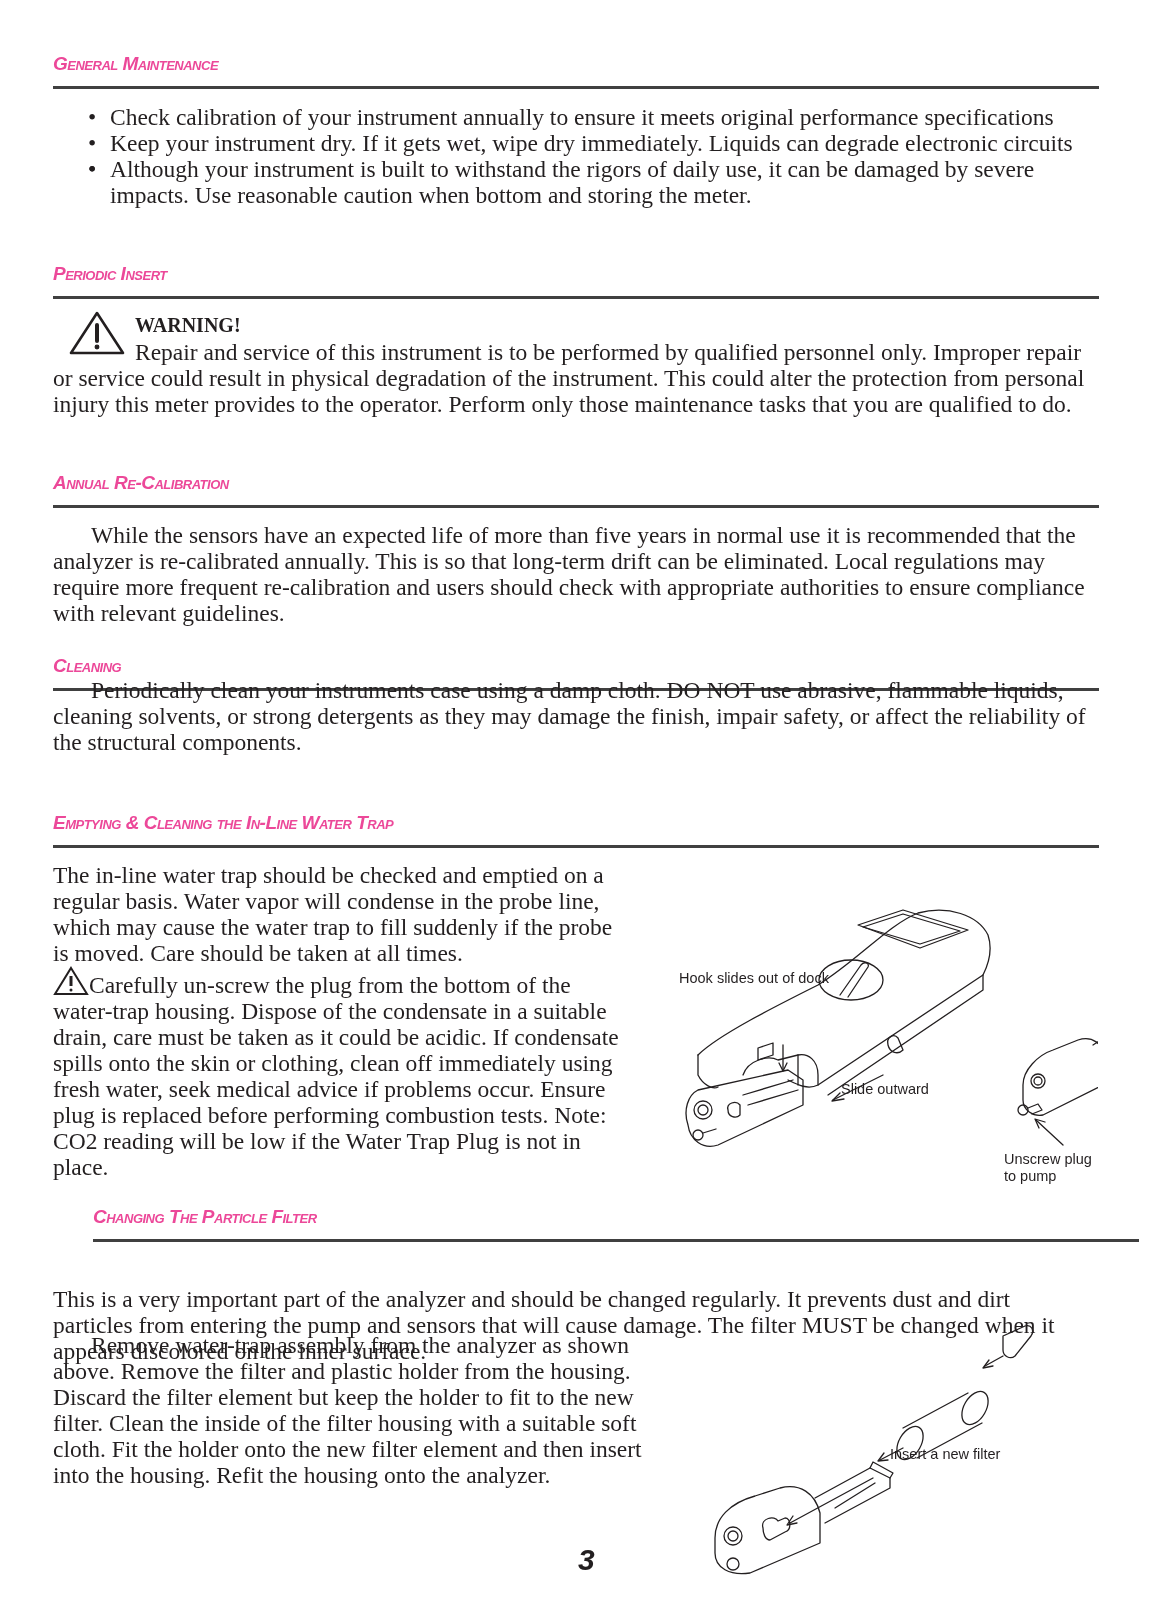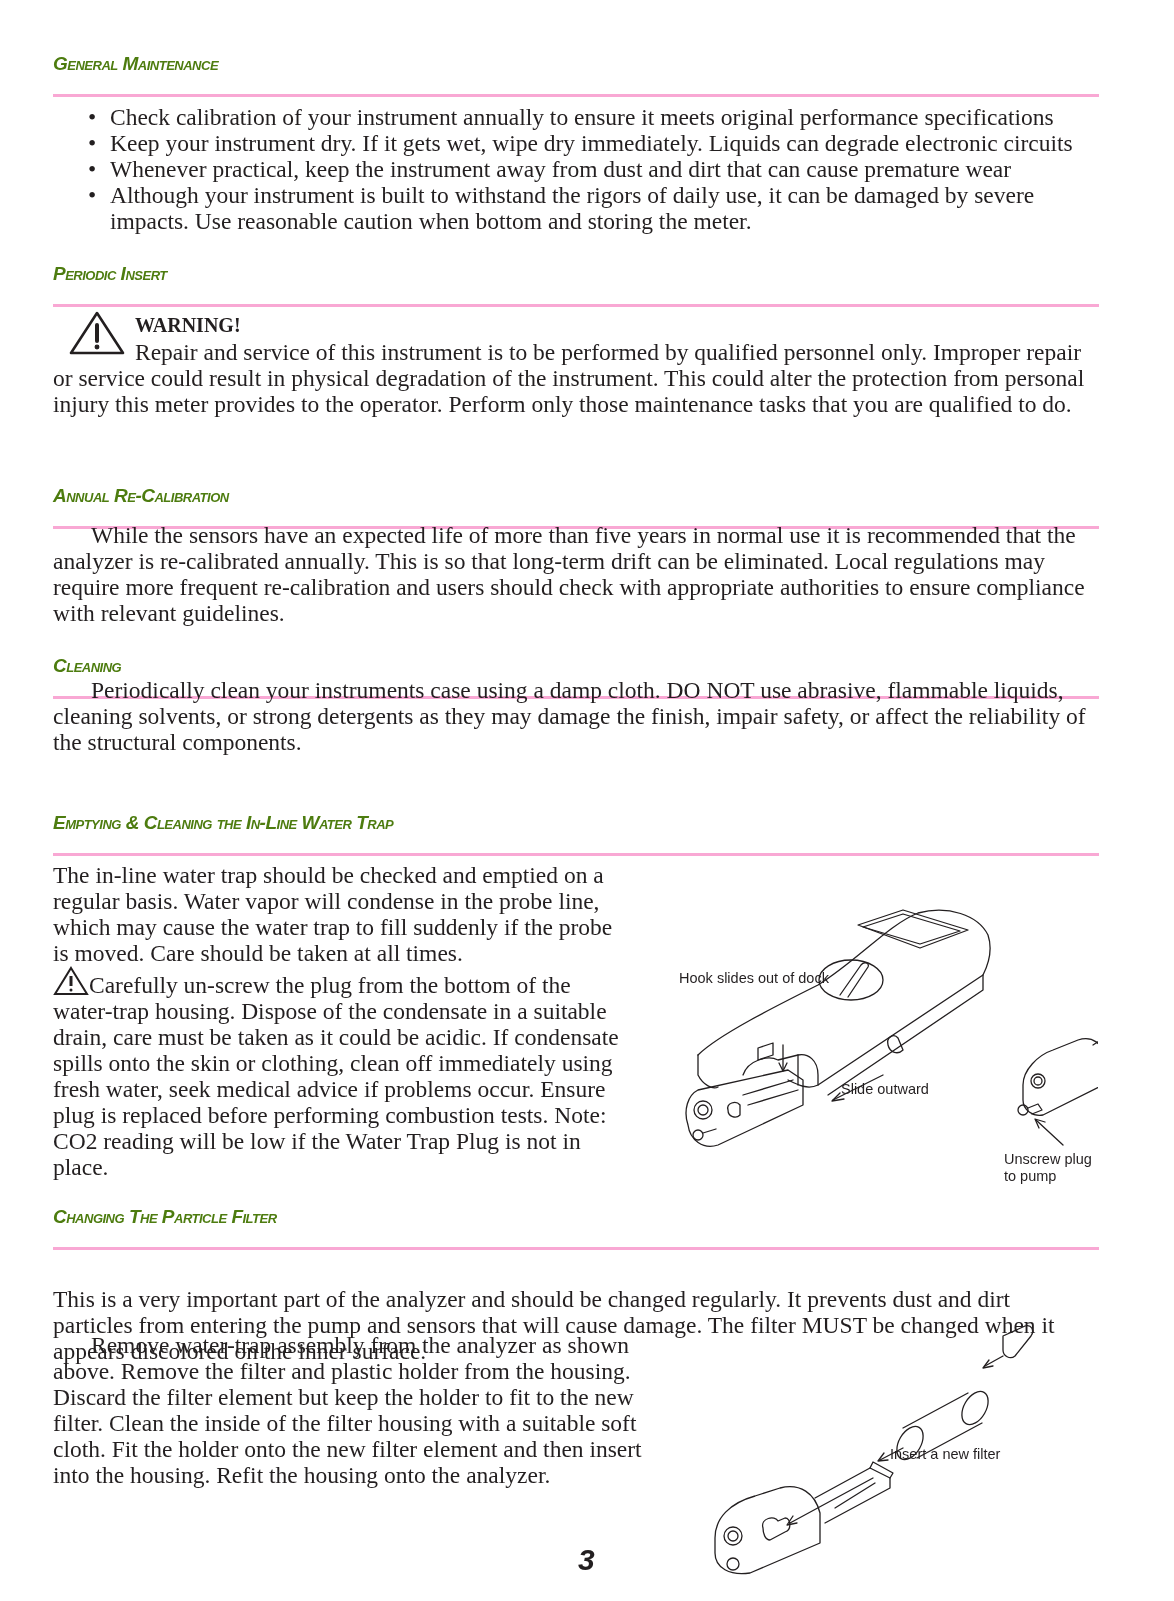--- a/index.html
+++ b/index.html
@@ -8,23 +8,23 @@
       font-family: "Liberation Serif", "DejaVu Serif", serif;
       color: #231f20;
     }
     .page { position: absolute; left: 53px; top: 0; width: 1046px; }
     .heading {
       position: absolute; left: 0; width: 1046px;
       font-family: "Liberation Sans", "DejaVu Sans", sans-serif;
       font-weight: bold; font-style: italic;
       font-variant: small-caps;
       font-size: 19px; letter-spacing: -0.5px;
-      color: #4d7c0f;
-      border-bottom: 3px solid #f9a8d4;
-      padding-bottom: 19px;
+      color: #ec4899;
+      border-bottom: 3px solid #404040;
+      padding-bottom: 11px;
       line-height: 22px;
     }
     .body-text {
       position: absolute; left: 0;
       font-size: 23.5px; line-height: 26px;
       color: #231f20;
     }
     .indent { text-indent: 38px; }
     ul.bullets { list-style: none; margin: 0; padding: 0; }
     ul.bullets li { position: relative; padding-left: 57px; }
@@ -48,35 +48,35 @@
 </head>
 <body>
 
 <div class="page">
 
   <div class="heading" style="top:53px;">General Maintenance</div>
   <div class="body-text" style="top:104px; width:1046px;">
     <ul class="bullets">
       <li><span class="dot">•</span><span>Check calibration of your instrument annually to ensure it meets original performance specifications</span></li>
       <li><span class="dot">•</span><span>Keep your instrument dry. If it gets wet, wipe dry immediately. Liquids can degrade electronic circuits</span></li>
-      <li><span class="dot">•</span><span>Whenever practical, keep the instrument away from dust and dirt that can cause premature wear</span></li>
+      <li><span class="dot">•</span></li>
       <li><span class="dot">•</span><span>Although your instrument is built to withstand the rigors of daily use, it can be damaged by severe impacts. Use reasonable caution when bottom and storing the meter.</span></li>
     </ul>
   </div>
 
   <div class="heading" style="top:263px;">Periodic Insert</div>
   <svg class="fig" style="left:15px; top:310px;" width="58" height="46" viewBox="0 0 58 46">
     <path d="M29 3 L55 43 L3 43 Z" style="stroke-width:2.6"></path>
     <path d="M29 15 L29 31" style="stroke-width:4"></path>
     <circle cx="29" cy="37" r="1.8" style="fill:#231f20"></circle>
   </svg>
   <div class="body-text warn-title" style="top:312px; left:82px;">WARNING!</div>
   <div class="body-text" style="top:339px; width:1046px; text-indent:82px;">Repair and service of this instrument is to be performed by qualified personnel only. Improper repair or service could result in physical degradation of the instrument. This could alter the protection from personal injury this meter provides to the operator. Perform only those maintenance tasks that you are qualified to do.</div>
 
-  <div class="heading" style="top:472px;margin-top:13px;">Annual Re-Calibration</div>
+  <div class="heading" style="top:472px;">Annual Re-Calibration</div>
   <div class="body-text indent" style="top:522px; width:1040px;">While the sensors have an expected life of more than five years in normal use it is recommended that the analyzer is re-calibrated annually. This is so that long-term drift can be eliminated. Local regulations may require more frequent re-calibration and users should check with appropriate authorities to ensure compliance with relevant guidelines.</div>
 
   <div class="heading" style="top:655px;">Cleaning</div>
   <div class="body-text indent" style="top:677px; width:1040px;">Periodically clean your instruments case using a damp cloth. DO NOT use abrasive, flammable liquids, cleaning solvents, or strong detergents as they may damage the finish, impair safety, or affect the reliability of the structural components.</div>
 
   <div class="heading" style="top:812px;">Emptying &amp; Cleaning the In-Line Water Trap</div>
   <div class="body-text" style="top:862px; width:570px;">
     <div>The in-line water trap should be checked and emptied on a regular basis. Water vapor will condense in the probe line, which may cause the water trap to fill suddenly if the probe is moved. Care should be taken at all times.</div>
     <div>
       <svg class="inline-warn" width="36" height="30" viewBox="0 0 36 30">
@@ -129,21 +129,21 @@
     <circle cx="380" cy="176" r="4"></circle>
     <path d="M435 140 L 470 118"></path>
     <path d="M445 165 L 480 142"></path>
     <circle cx="365" cy="205" r="5"></circle>
     <path d="M370 203 L 380 199 L 384 205 L 374 209"></path>
 
     <path d="M405 240 L 378 215"></path>
     <path d="M381 223 L 377 214 L 387 217"></path>
   </svg>
 
-  <div class="heading" style="top:1206px;">Changing The Particle Filter</div>
+  <div class="heading" style="top:1206px;margin-left:40px;">Changing The Particle Filter</div>
   <div class="body-text" style="top:1254px; width:1040px;margin-top:32px;">This is a very important part of the analyzer and should be changed regularly. It prevents dust and dirt particles from entering the pump and sensors that will cause damage. The filter MUST be changed when it appears discolored on the inner surface.</div>
   <div class="body-text indent" style="top:1332px; width:600px;">Remove water-trap assembly from the analyzer as shown above. Remove the filter and plastic holder from the housing. Discard the filter element but keep the holder to fit to the new filter. Clean the inside of the filter housing with a suitable soft cloth. Fit the holder onto the new filter element and then insert into the housing. Refit the housing onto the analyzer.</div>
 
   <div class="caption" style="left:837px; top:1446px;">Insert a new filter</div>
 
   <svg class="fig" style="left:632px; top:1318px;" width="360" height="260" viewBox="0 0 360 260">
 
     <path d="M318 18 L 340 8 C 346 6, 350 12, 346 18 L 330 38 C 325 42, 318 38, 318 32 Z"></path>
     <path d="M300 48 L 318 38"></path>
     <path d="M304 42 L 298 50 L 308 48"></path>

